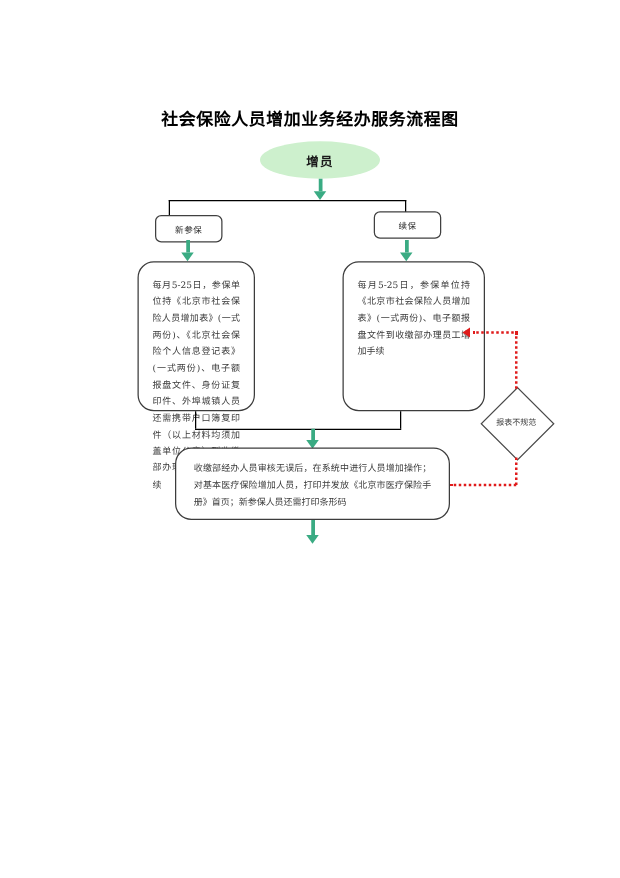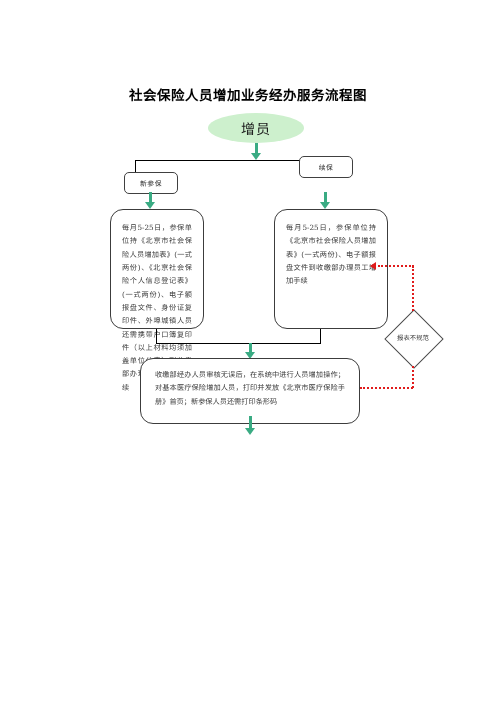--- a/index.html
+++ b/index.html
@@ -51,22 +51,22 @@
     top: 113px;
     width: 96px;
     height: 30px;
     background: #cdf0cd;
     border-radius: 50%;
     display: flex;
     align-items: center;
     justify-content: center;
   }
   .ellipse-start .lbl {
-    font-size: 14px;
-    font-weight: normal;
+    font-size: 10px;
+    font-weight: bold;
     color: #1a1a1a;
     font-family: "DejaVu Serif", "Liberation Serif", serif;
     letter-spacing: 1px;
   }
 
   
   .ellipse-end {
     position: absolute;
     left: 161px;
     top: 437px;
@@ -100,34 +100,34 @@
     align-items: center;
     justify-content: center;
   }
   .branch-box .lbl {
     font-size: 6.8px;
     color: #2b2b2b;
     font-family: "DejaVu Serif", "Liberation Serif", serif;
     letter-spacing: 0.5px;
   }
   #branch-new  { left: 124px; top: 172px; }
-  #branch-cont { left: 299px; top: 156px; }
+  #branch-cont { left: 299px; top: 169px; }
 
   
   .process-box {
     position: absolute;
     border: 1.1px solid #3c3c3c;
     border-radius: 13px;
     background: #ffffff;
     box-sizing: border-box;
     padding: 11px 11px 9px 11px;
   }
   #proc-left  { left: 110px; top: 209px; width: 94px;  height: 120px; }
   #proc-right { left: 274px; top: 209px; width: 114px;  height: 120px; }
-  #proc-mid   { left: 140px; top: 358px; width: 220px; height: 66px; padding: 9px 14px; }
+  #proc-mid   { left: 140px; top: 358px; width: 220px; height: 58px; padding: 9px 14px; }
 
   
   .diamond-wrap {
     position: absolute;
     left: 385px;
     top: 310px;
     width: 56px;
     height: 56px;
   }
   .diamond-shape {

